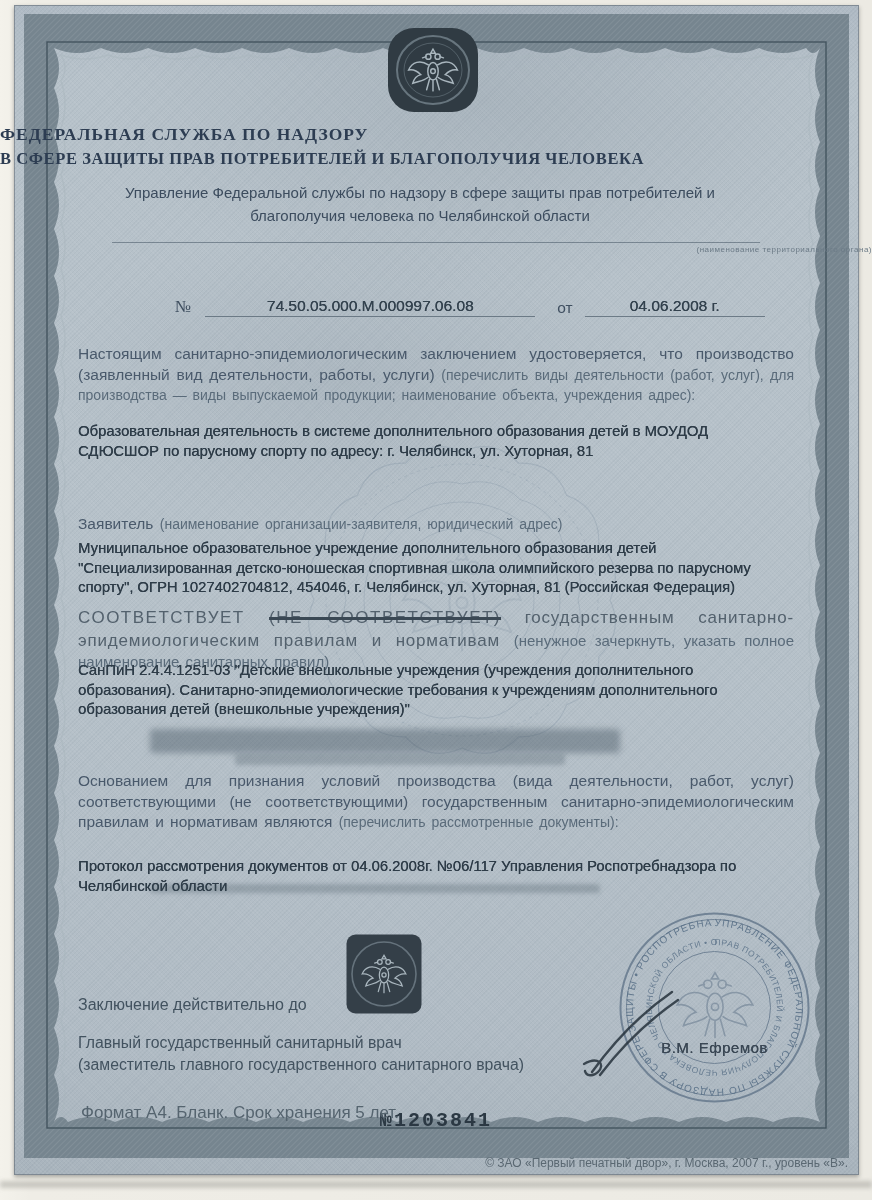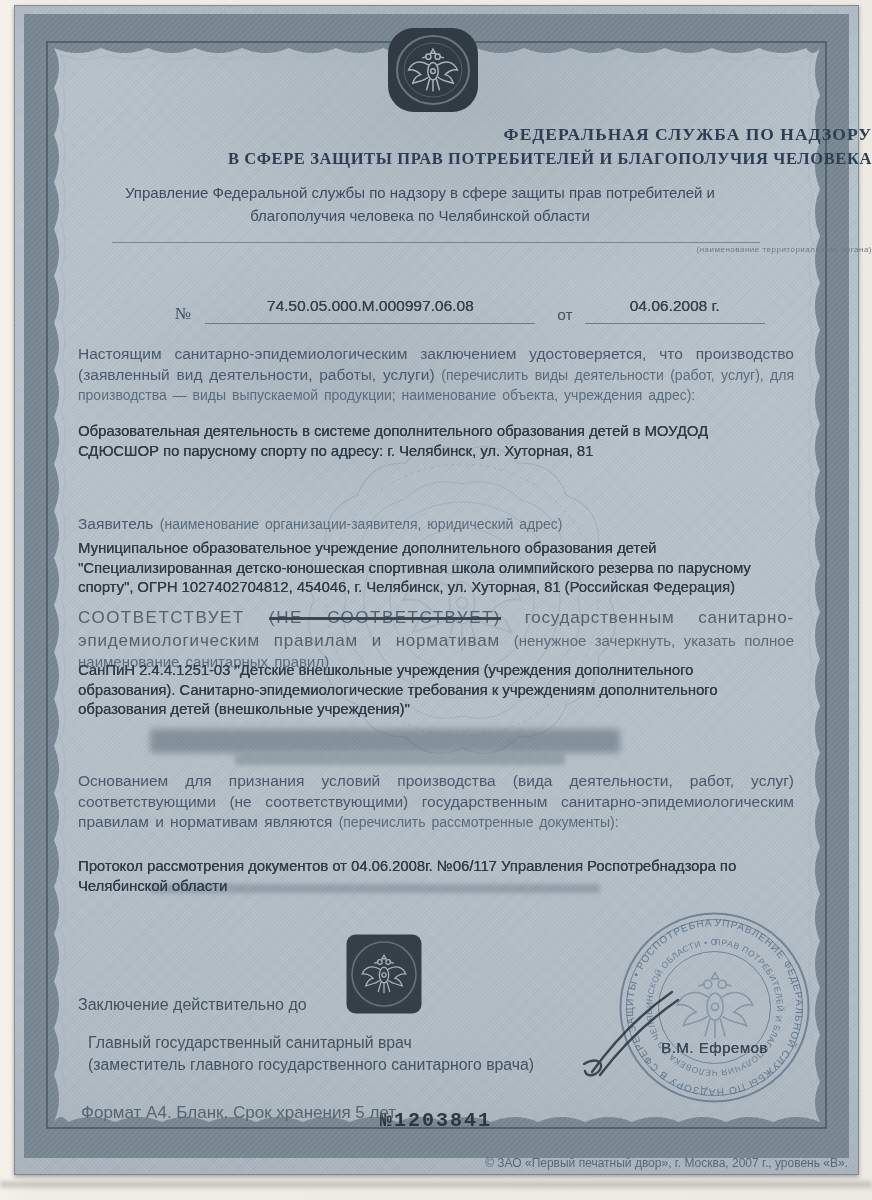--- a/index.html
+++ b/index.html
@@ -10,43 +10,43 @@
     background:
       radial-gradient(420px 220px at 40% 32%, rgba(80,95,110,.10), rgba(80,95,110,0) 70%),
       radial-gradient(500px 260px at 55% 8%, rgba(70,85,100,.12), rgba(70,85,100,0) 75%),
       repeating-linear-gradient(45deg, rgba(255,255,255,.05) 0 1px, rgba(0,0,0,0) 1px 3px),
       repeating-linear-gradient(-45deg, rgba(60,80,95,.05) 0 1px, rgba(0,0,0,0) 1px 3px),
       linear-gradient(180deg,#afbac4 0%,#b7c2ca 6%,#b6c1c9 55%,#b1bcc5 88%,#a9b4bd 100%);
     box-shadow:0 2px 4px rgba(80,80,75,.45);}
   .scan-shadow{position:absolute;left:0;top:1181px;width:872px;height:7px;background:rgba(130,130,122,.35);filter:blur(2px);}
   svg{display:block;}
   .content{position:absolute;inset:0;color:#47586a;}
-  .serifhead{font-family:"Liberation Serif",serif;font-weight:bold;color:#2d3d52;text-align:right;}
+  .serifhead{font-family:"Liberation Serif",serif;font-weight:bold;color:#2d3d52;text-align:left;}
   .h1{left:0;right:0;top:124px;font-size:17.5px;letter-spacing:1px;}
   .h2{left:0;right:0;top:149px;font-size:16.5px;letter-spacing:.6px;}
   .dept{left:120px;width:600px;top:182px;font-size:15px;line-height:1.5;text-align:center;color:#3c4c5e;}
   .rule-line{left:112px;right:112px;top:242px;border-top:1px solid rgba(70,85,100,.55);height:0;}
   .rule-caption{left:0;right:0;top:245px;text-align:right;font-size:8px;letter-spacing:.5px;color:#6b7a86;}
   .title{left:0;right:0;top:257px;font-size:21.5px;letter-spacing:.5px;}
   .numrow{left:175px;top:297px;width:590px;display:flex;align-items:flex-end;font-size:15.5px;color:#3f4f60;}
   .numrow .no{font-family:"Liberation Serif",serif;font-size:17px;}
-  .numrow .fill{border-bottom:1px solid rgba(90,105,118,.8);text-align:center;padding-bottom:8px;color:#33424e;text-shadow:.2px 0 currentColor;}
+  .numrow .fill{border-bottom:1px solid rgba(90,105,118,.8);text-align:center;padding-bottom:1px;color:#33424e;text-shadow:.2px 0 currentColor;}
   .numrow .n1{width:330px;margin-left:14px;}
   .numrow .ot{margin-left:22px;}
   .numrow .n2{width:180px;margin-left:12px;}
   .para{left:78px;width:716px;text-align:justify;font-size:15.5px;line-height:1.33;color:#49596b;word-spacing:2px;}
   .note{font-size:14px;color:#5a6b7a;}
   .answer{left:78px;width:700px;font-size:14.8px;line-height:1.32;color:#2e3c48;text-shadow:.25px 0 currentColor;}
   .applabel{font-size:15.5px;}
   .bigline{font-size:17px;letter-spacing:1.5px;word-spacing:6px;color:#53616d;}
   .strike{text-decoration:line-through;text-decoration-thickness:2.5px;text-decoration-color:#3a4854;}
   .smudge{position:absolute;background:rgba(55,70,85,.38);filter:blur(3px);border-radius:4px;}
   .smudge2{position:absolute;background:rgba(55,70,85,.25);filter:blur(2px);border-radius:3px;}
   .validline{left:78px;top:996px;font-size:16px;color:#42525f;}
-  .doctor{left:88px;top:1032px;width:560px;font-size:15.8px;line-height:1.42;color:#42525f;}
+  .doctor{left:78px;top:1032px;width:560px;font-size:15.8px;line-height:1.42;color:#42525f;}
   .blanknum{left:0;right:0;top:1093px;text-align:center;font-family:Liberation Mono, monospace;font-weight:bold;font-size:20px;letter-spacing:2px;color:#2b3843;margin-top:16px;}
   .formatnote{left:81px;top:1103px;font-size:17px;color:#55646f;}
   .credit{right:24px;top:1156px;font-size:12px;color:#5a6872;}
   .stamp-name{left:642px;top:1039px;width:145px;text-align:center;font-size:15px;letter-spacing:.5px;color:#3a4754;text-shadow:.2px 0 currentColor;}
 </style>
 </head>
 <body>
 
 <div class="scan">
   <div class="page"></div>

